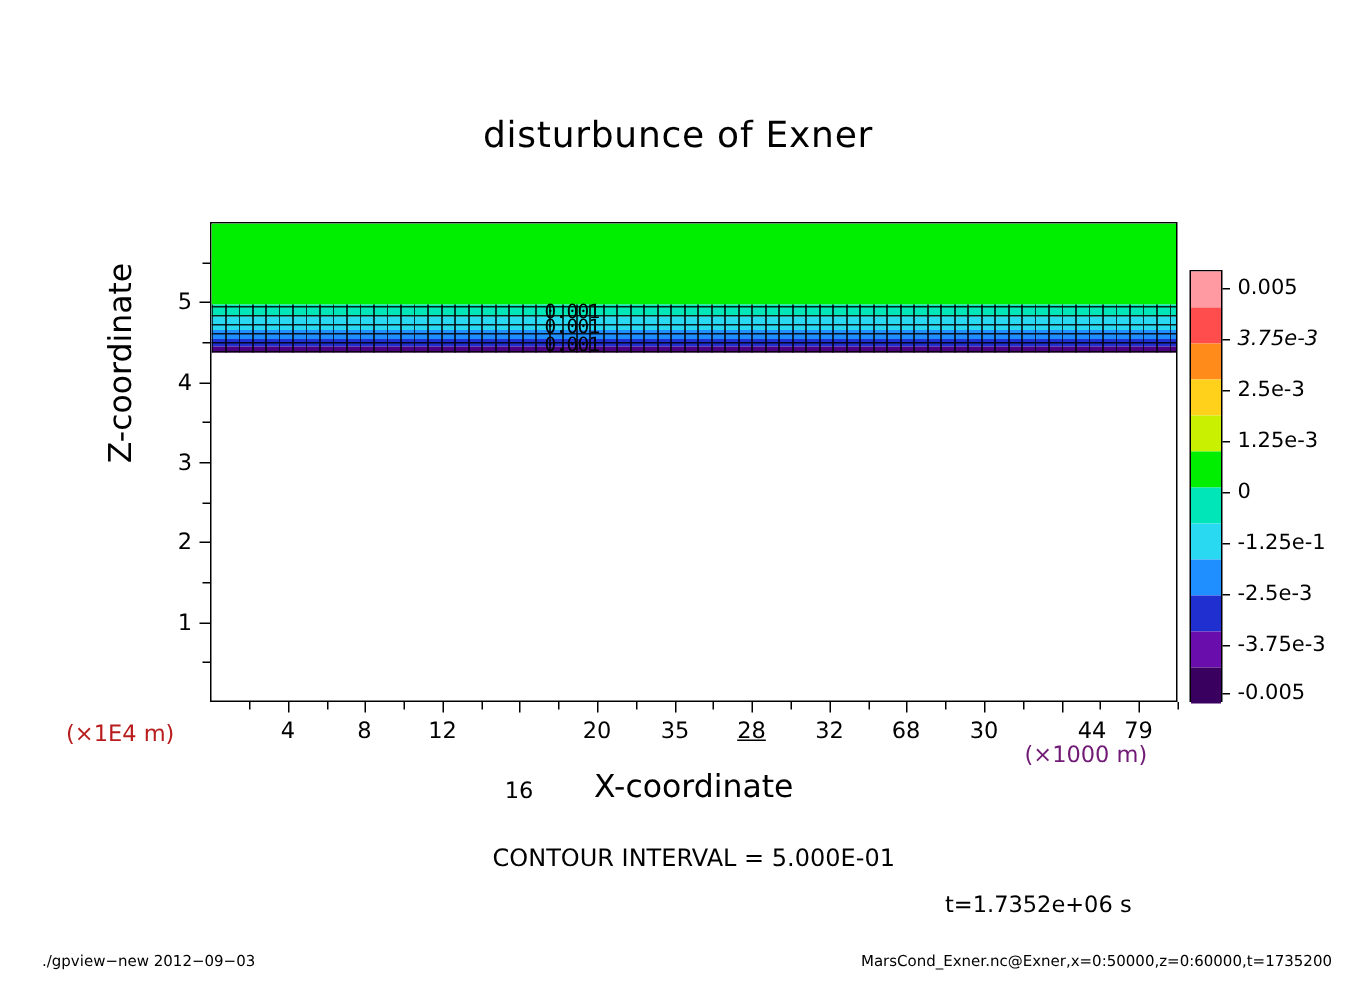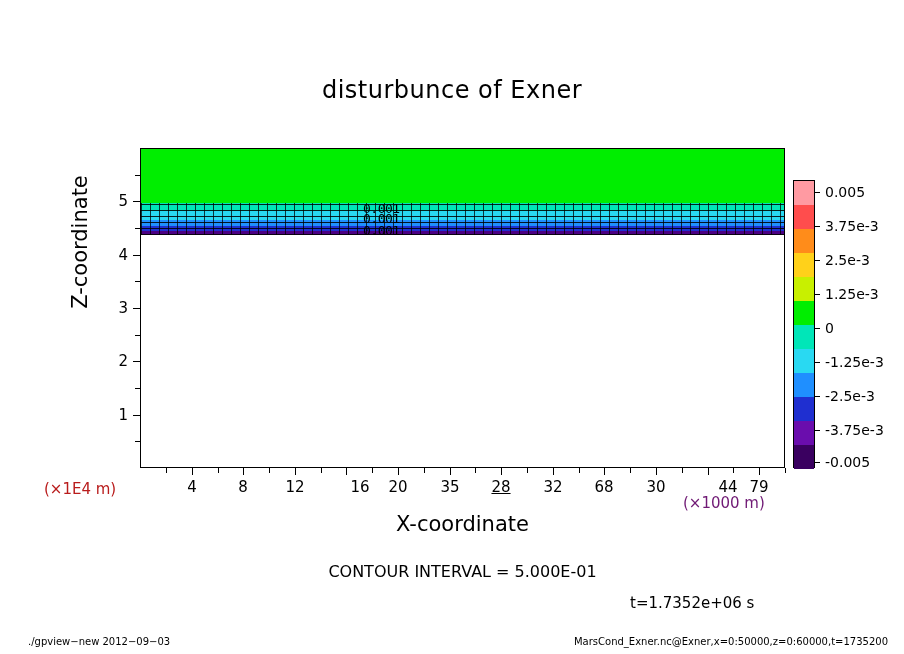--- a/index.html
+++ b/index.html
@@ -176,21 +176,21 @@
   <div class="tick-x minor" style="left:387px;"></div>
   <div class="tick-x minor" style="left:439px;"></div>
   <div class="tick-x minor" style="left:490px;"></div>
   <div class="tick-x minor" style="left:542px;"></div>
   <div class="tick-x minor" style="left:593px;"></div>
   <div class="tick-x minor" style="left:645px;"></div>
 
   <div class="xlabel-val" style="left:52px;">4</div>
   <div class="xlabel-val" style="left:103px;">8</div>
   <div class="xlabel-val" style="left:155px;">12</div>
-  <div class="xlabel-val" style="left:220px;">16</div>
+  <div class="xlabel-val" style="left:206px;margin-top:40px;">16</div>
   <div class="xlabel-val" style="left:258px;">20</div>
   <div class="xlabel-val" style="left:310px;">35</div>
   <div class="xlabel-val" style="left:361px;text-decoration:underline;">28</div>
   <div class="xlabel-val" style="left:413px;">32</div>
   <div class="xlabel-val" style="left:464px;">68</div>
   <div class="xlabel-val" style="left:516px;">30</div>
   <div class="xlabel-val" style="left:588px;">44</div>
   <div class="xlabel-val" style="left:619px;">79</div>
 </div>
 
@@ -240,25 +240,25 @@
   <div class="cb-tick" style="top:46px;"></div>
   <div class="cb-tick" style="top:80px;"></div>
   <div class="cb-tick" style="top:114px;"></div>
   <div class="cb-tick" style="top:148px;"></div>
   <div class="cb-tick" style="top:182px;"></div>
   <div class="cb-tick" style="top:216px;"></div>
   <div class="cb-tick" style="top:250px;"></div>
   <div class="cb-tick" style="top:282px;"></div>
 
   <div class="cb-label" style="top:12px;">0.005</div>
-  <div class="cb-label" style="top:46px;">3.75e-3</div>
+  <div class="cb-label" style="top:46px;font-style:italic;">3.75e-3</div>
   <div class="cb-label" style="top:80px;">2.5e-3</div>
   <div class="cb-label" style="top:114px;">1.25e-3</div>
   <div class="cb-label" style="top:148px;">0</div>
-  <div class="cb-label" style="top:182px;">-1.25e-3</div>
+  <div class="cb-label" style="top:182px;">-1.25e-1</div>
   <div class="cb-label" style="top:216px;">-2.5e-3</div>
   <div class="cb-label" style="top:250px;">-3.75e-3</div>
   <div class="cb-label" style="top:282px;">-0.005</div>
 </div>
 
 <div class="abs" id="contour-interval">CONTOUR INTERVAL = 5.000E-01</div>
 <div class="abs" id="time-stamp">t=1.7352e+06 s</div>
 <div class="abs" id="footer-left">./gpview−new   2012−09−03</div>
 <div class="abs" id="footer-right">MarsCond_Exner.nc@Exner,x=0:50000,z=0:60000,t=1735200</div>
 

